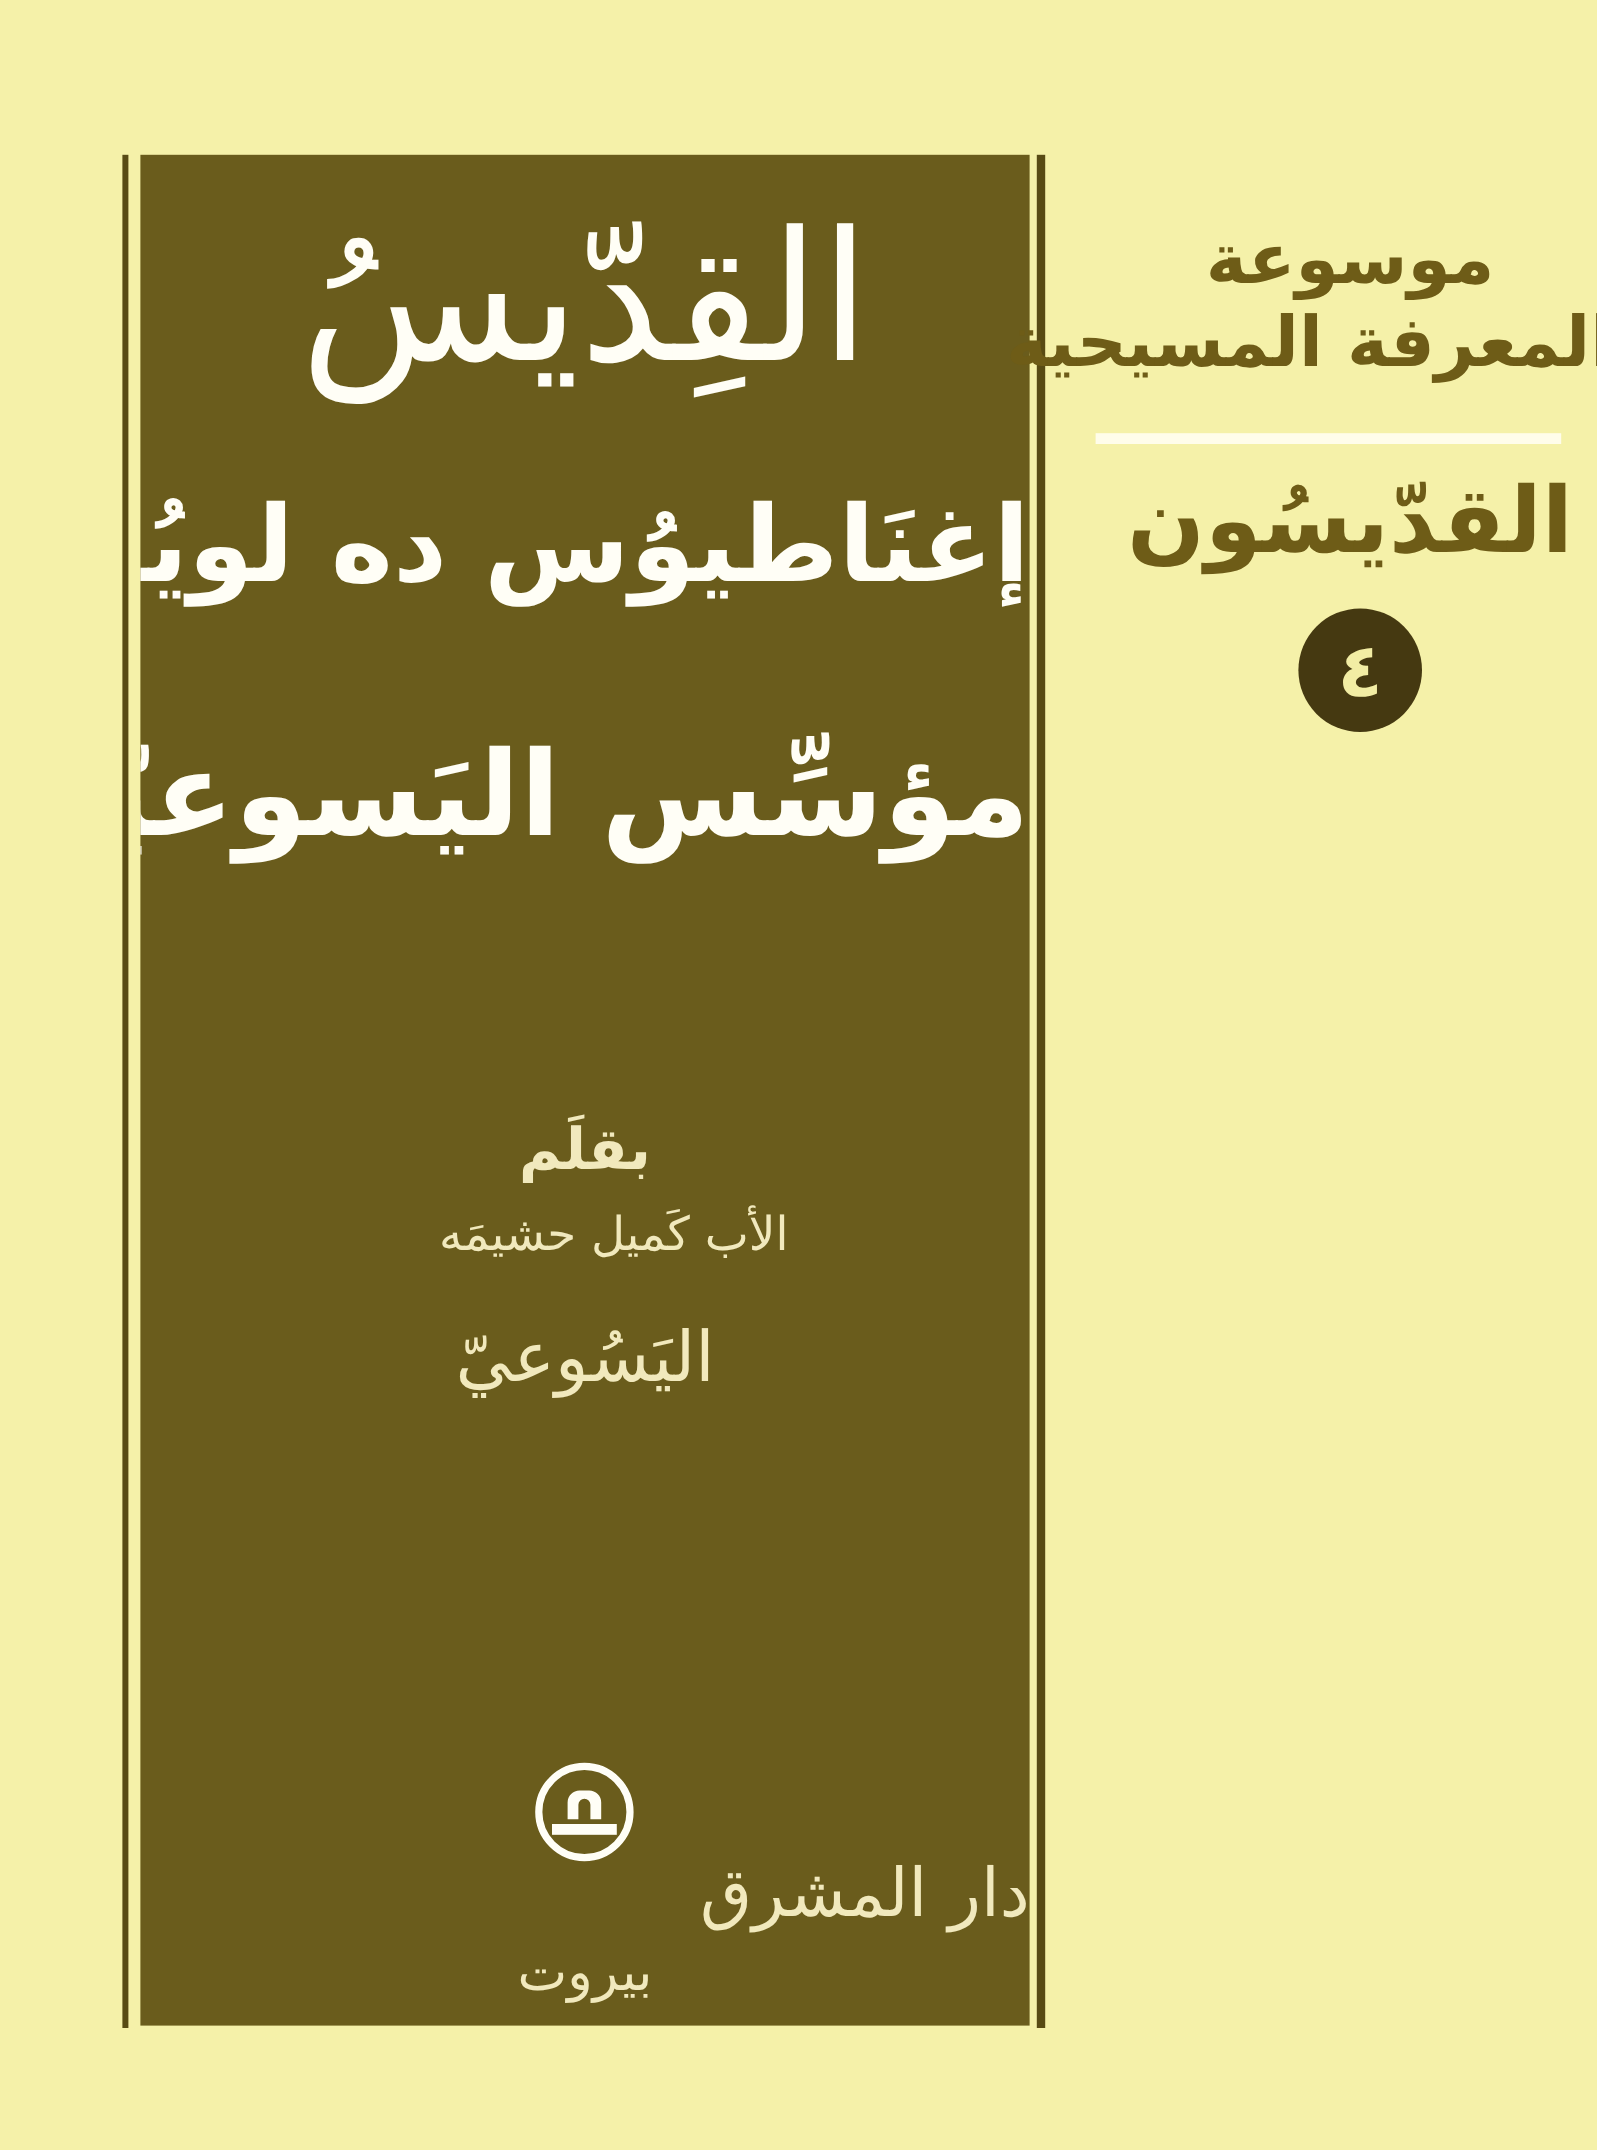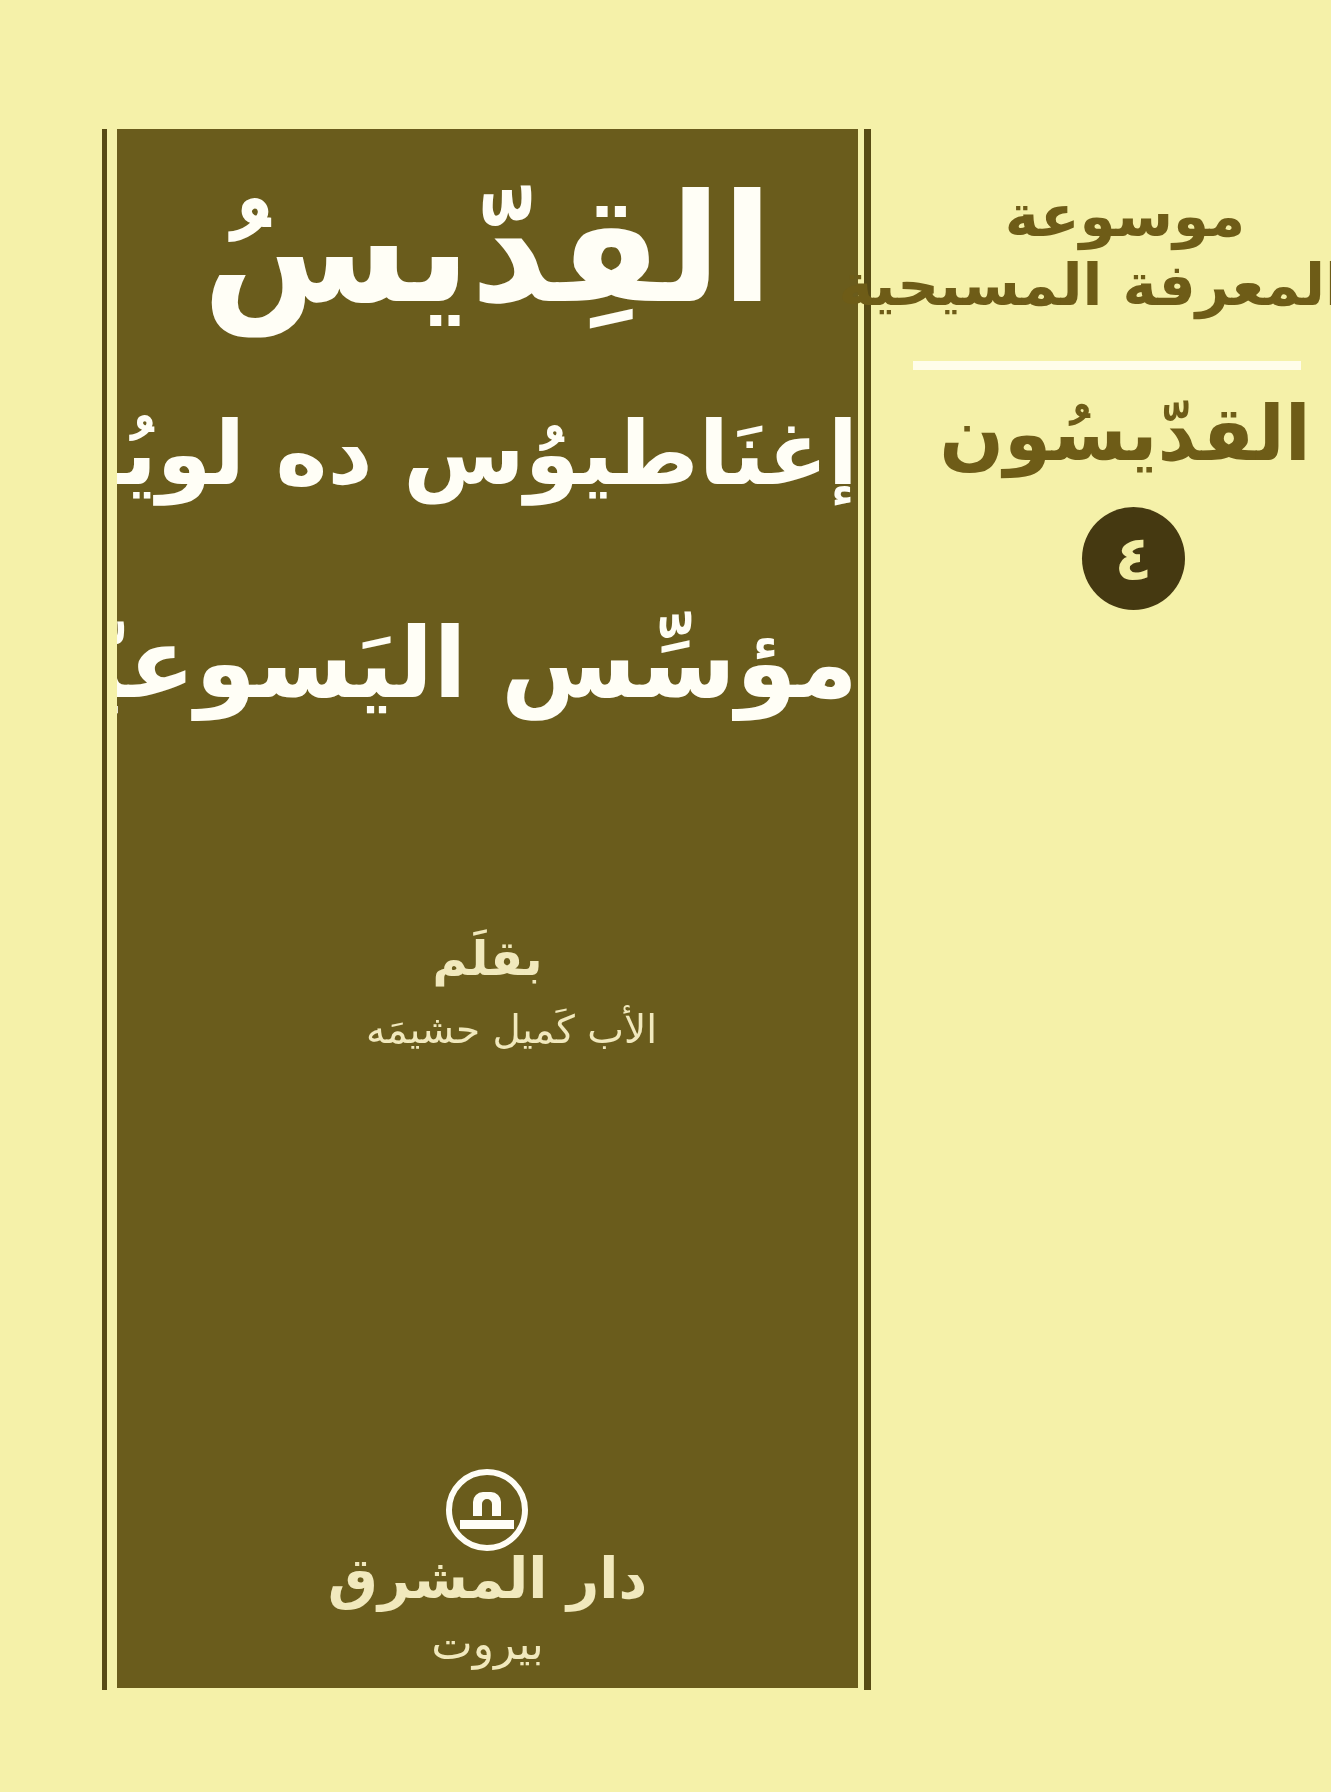--- a/index.html
+++ b/index.html
@@ -39,35 +39,35 @@
   .panel-text {
     position: absolute;
     left: 0;
     width: 100%;
     text-align: center;
     direction: rtl;
     white-space: nowrap;
     color: #fffef6;
     line-height: 1.2;
   }
-  #title-line-1 { top: 30px;  font-size: 150px; font-weight: bold; }
+  #title-line-1 { top: 30px;  font-size: 150px; font-weight: normal; }
   #title-line-2 { top: 272px; font-size: 88px;  font-weight: bold; }
   #title-line-3 { top: 476px; font-size: 98px;  font-weight: bold; }
   #byline-label { top: 801px; font-size: 48px; color: #f1e9bd; font-weight: bold; }
   #author-name  { top: 878px; font-size: 39px; color: #f1e9bd; padding-left: 24px; }
   #author-title { top: 968px; font-size: 58px; color: #f1e9bd; }
 
   #publisher-logo {
     position: absolute;
     left: 328px;   
     top: 1339px;
     width: 84px;
     height: 84px;
   }
-  #publisher-name { top: 1416px; font-size: 56px; font-weight: bold; color: #f1e9bd; }
+  #publisher-name { top: 1416px; font-size: 56px; font-weight: normal; color: #f1e9bd; text-align: right; }
   #publisher-city { top: 1489px; font-size: 44px; color: #f1e9bd; }
 
   
   #series-column {
     position: absolute;
     left: 905px;
     top: 0;
     width: 440px;
     height: 760px;
   }
@@ -121,20 +121,21 @@
   <div id="rule-left" class="side-rule"></div>
   <div id="rule-right" class="side-rule"></div>
 
   <div id="panel">
     <div id="title-line-1" class="panel-text">القِدّيسُ</div>
     <div id="title-line-2" class="panel-text">إغنَاطيوُس ده لويُولا</div>
     <div id="title-line-3" class="panel-text">مؤسِّس اليَسوعيّين</div>
 
     <div id="byline-label" class="panel-text">بقلَم</div>
     <div id="author-name" class="panel-text">الأب كَميل حشيمَه</div>
+    <div id="author-title" class="panel-text">اليَسُوعيّ</div>
 
     <svg id="publisher-logo" viewBox="0 0 84 84" xmlns="http://www.w3.org/2000/svg" aria-hidden="true">
       <circle cx="42" cy="42" r="38" fill="none" stroke="#fffef6" stroke-width="6"></circle>
       <rect x="15" y="52" width="54" height="9" fill="#fffef6"></rect>
       <path d="M28 48 V34 a10 10 0 0 1 10 -10 h8 a10 10 0 0 1 10 10 v14 h-9 v-12 a5 5 0 0 0 -5 -5 h-0 a5 5 0 0 0 -5 5 v12 z" fill="#fffef6"></path>
     </svg>
 
     <div id="publisher-name" class="panel-text">دار المشرق</div>
     <div id="publisher-city" class="panel-text">بيروت</div>
   </div>

